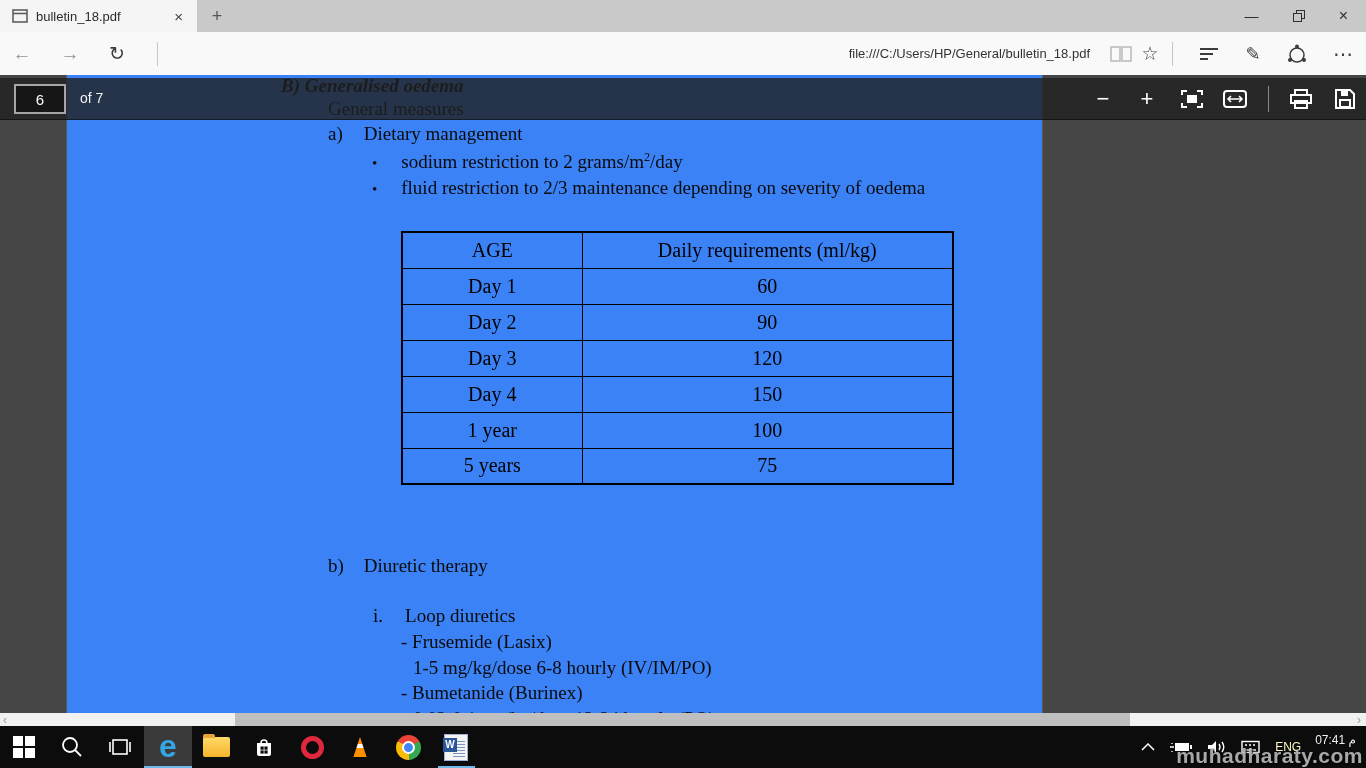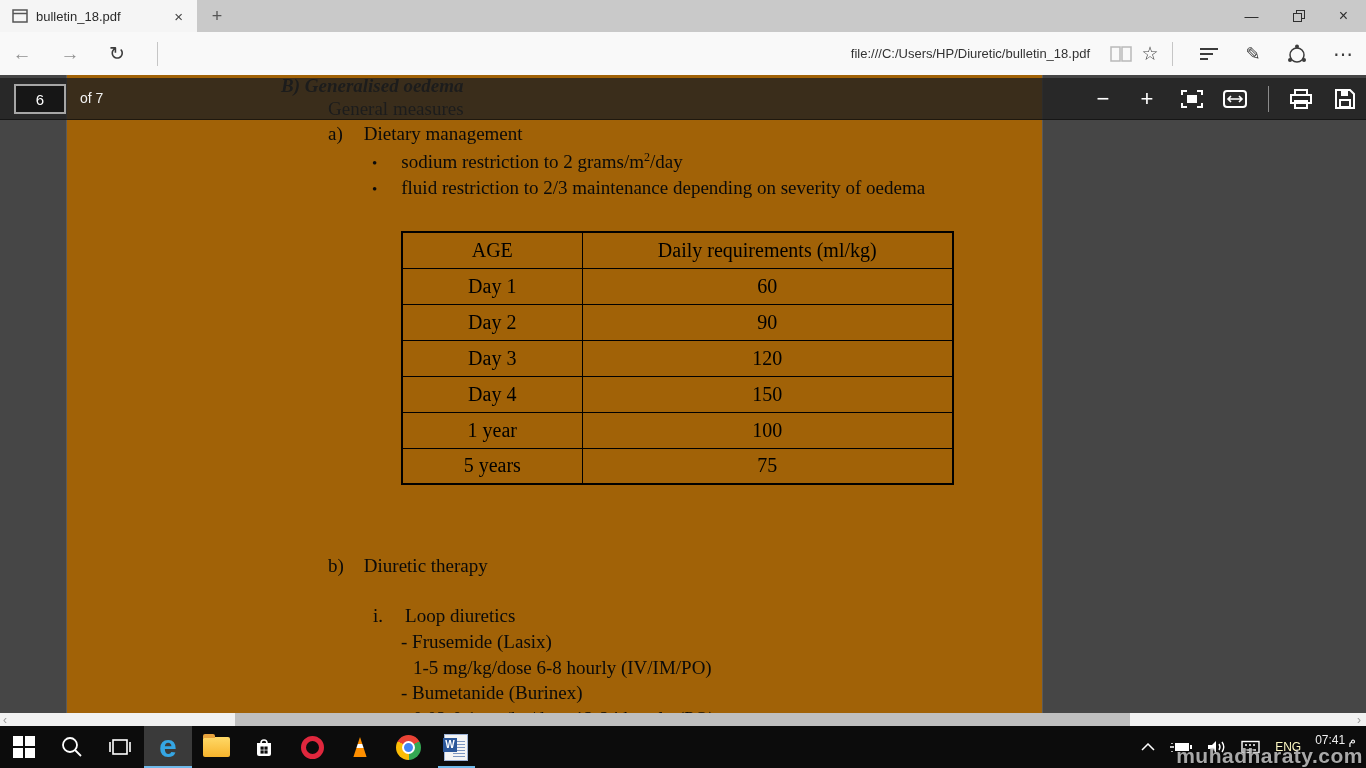--- a/index.html
+++ b/index.html
@@ -27,21 +27,21 @@
   #btoolbar { top:32px; left:0; width:1366px; height:43px; background:#f9f9f9; }
   .tbic { height:43px; display:flex; align-items:center; justify-content:center; }
   .glyph-nav { font-size:19px; color:#8f8f8f; }
   .glyph-dark { color:#3c3c3c; }
   #addr { top:32px; left:690px; width:400px; height:43px; display:flex; align-items:center;
           justify-content:flex-end; font-size:13px; color:#333; white-space:nowrap; }
   .vdiv { width:1px; height:24px; background:#c6c6c6; top:42px; }
 
   
   #pdfarea { top:75px; left:0; width:1366px; height:638px; background:#464646; overflow:hidden; }
-  #page { position:absolute; top:0; left:66px; width:977px; height:638px; background:#a16207;
+  #page { position:absolute; top:0; left:66px; width:977px; height:638px; background:#3b82f6;
           border-left:1px solid #5a5a5a; border-right:1px solid #5a5a5a;padding-left:32px; }
   .doc { position:absolute; font-family:"Liberation Serif", serif; color:#0a0a0a;
          font-size:19px; white-space:nowrap; }
   .sup { vertical-align:super; font-size:12px; }
 
   
   #dtable { position:absolute; left:400px; top:231px; border-collapse:collapse;
             font-family:"Liberation Serif", serif; color:#000; }
   #dtable td, #dtable th { border:1px solid #000; text-align:center; font-size:20px;
                            height:36px; padding:0 6px; }
@@ -137,21 +137,21 @@
       <span class="glyph-nav">←</span>
     </div>
   <div class="tbic abs" style="top:32px;left:54px;width:32px;">
       <span class="glyph-nav">→</span>
     </div>
   <div class="tbic abs" style="top:32px;left:101px;width:32px;">
       <span class="glyph-nav glyph-dark">↻</span>
     </div>
   <div class="vdiv abs" style="left:157px;"></div>
   <div id="addr" class="abs">
-      <span>file:///C:/Users/HP/Diuretic/bulletin_18.pdf</span>
+      <span>file:///C:/Users/HP/General/bulletin_18.pdf</span>
     </div>
   <div class="tbic abs" style="top:32px;left:1104px;width:34px;">
     <svg width="22" height="16">
         <rect x="1" y="1" width="9" height="14" fill="none" stroke="#b9b9b9" stroke-width="1.5"></rect>
         <rect x="12" y="1" width="9" height="14" fill="none" stroke="#b9b9b9" stroke-width="1.5"></rect>
       </svg>
   </div>
   <div class="tbic abs" style="top:32px;left:1134px;width:32px;">
       <span class="glyph-dark" style="font-size:19px;">☆</span>
     </div>

